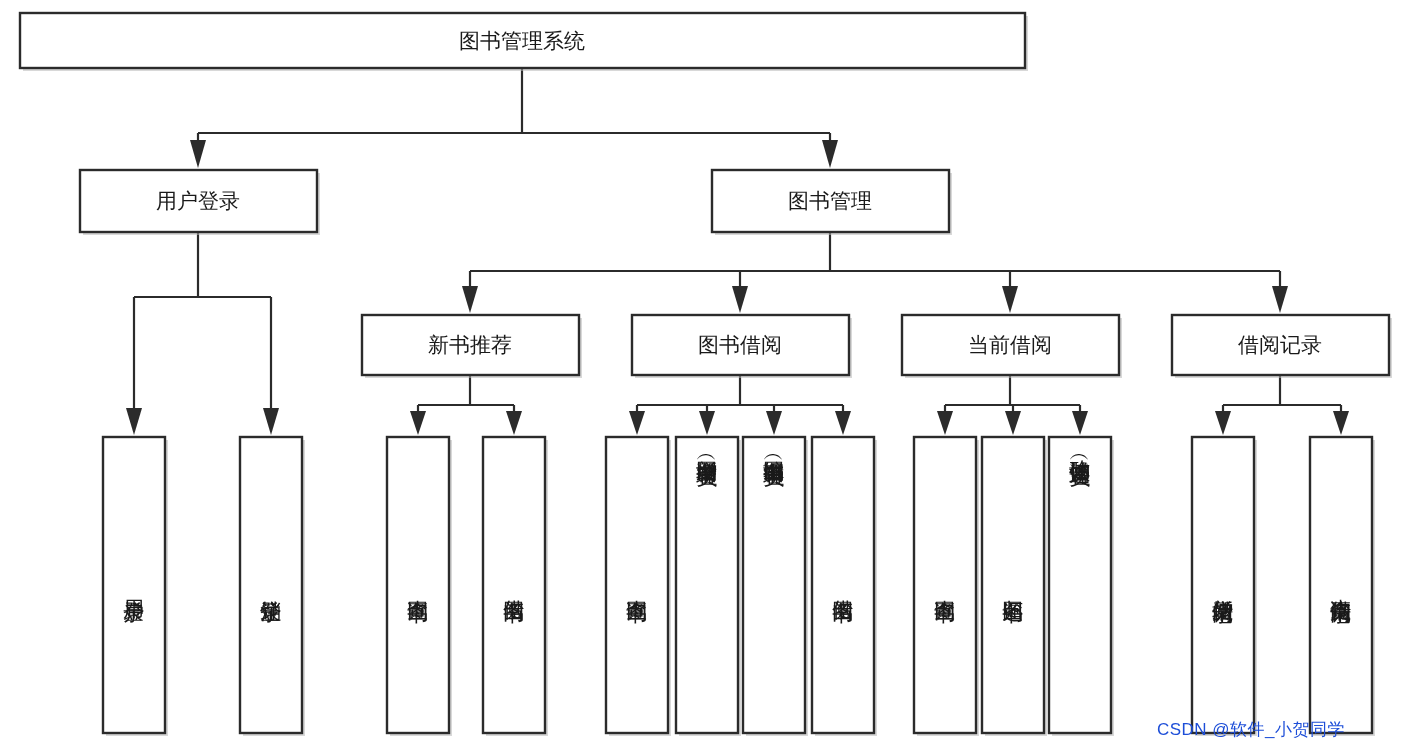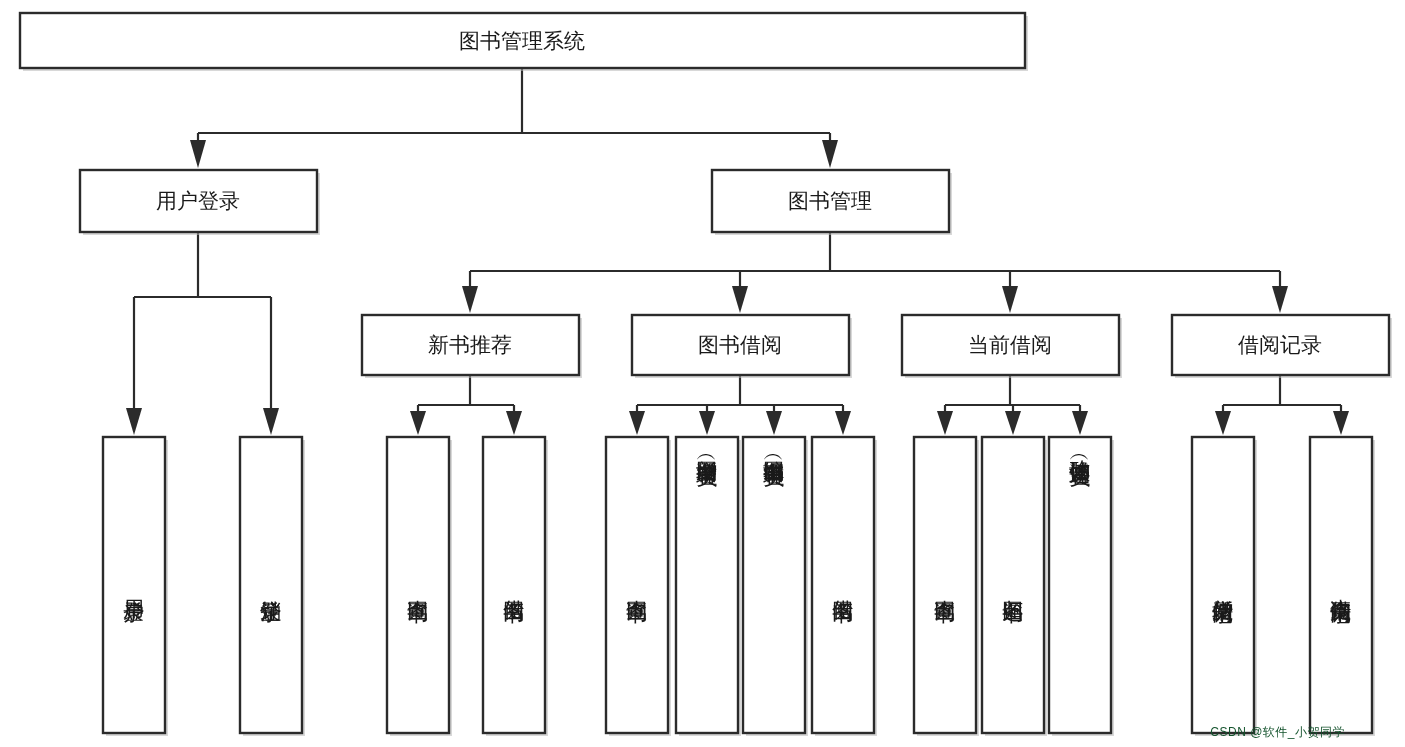--- a/index.html
+++ b/index.html
@@ -67,22 +67,22 @@
     color: #1a1a1a;
     letter-spacing: 1px;
     white-space: nowrap;
     text-align: center;
   }
   .watermark {
     position: absolute;
     right: 8px;
     bottom: 6px;
     font-family: "Liberation Sans", "DejaVu Sans", sans-serif;
-    font-size: 12px;
-    color: #14532d;
+    font-size: 17px;
+    color: #1d4ed8;
     letter-spacing: .5px;
     white-space: nowrap;
   }
 </style>
 </head>
 <body>
 
 <div id="diagram-root">
 
   <svg id="flowchart" viewBox="0 0 1405 747">

